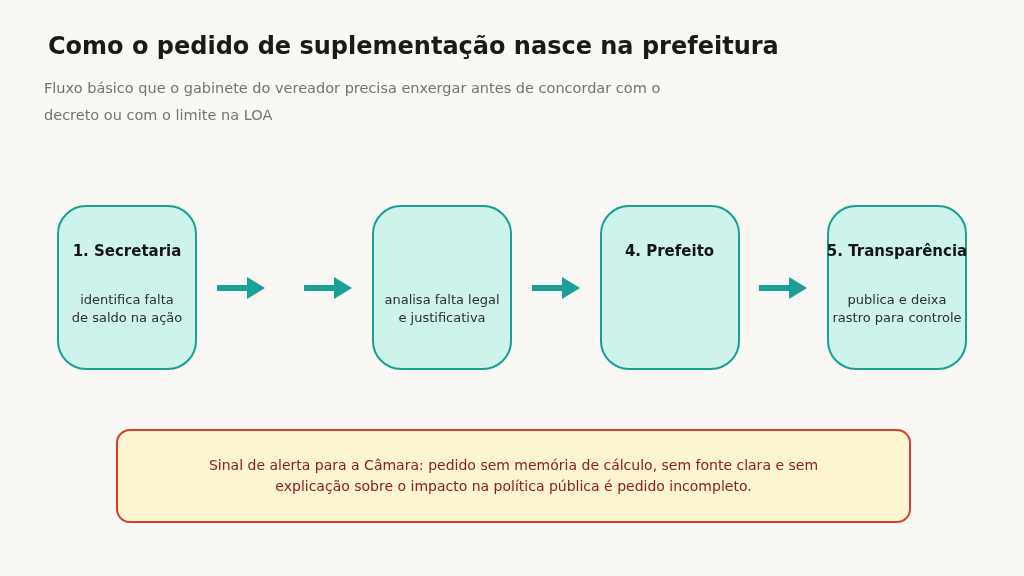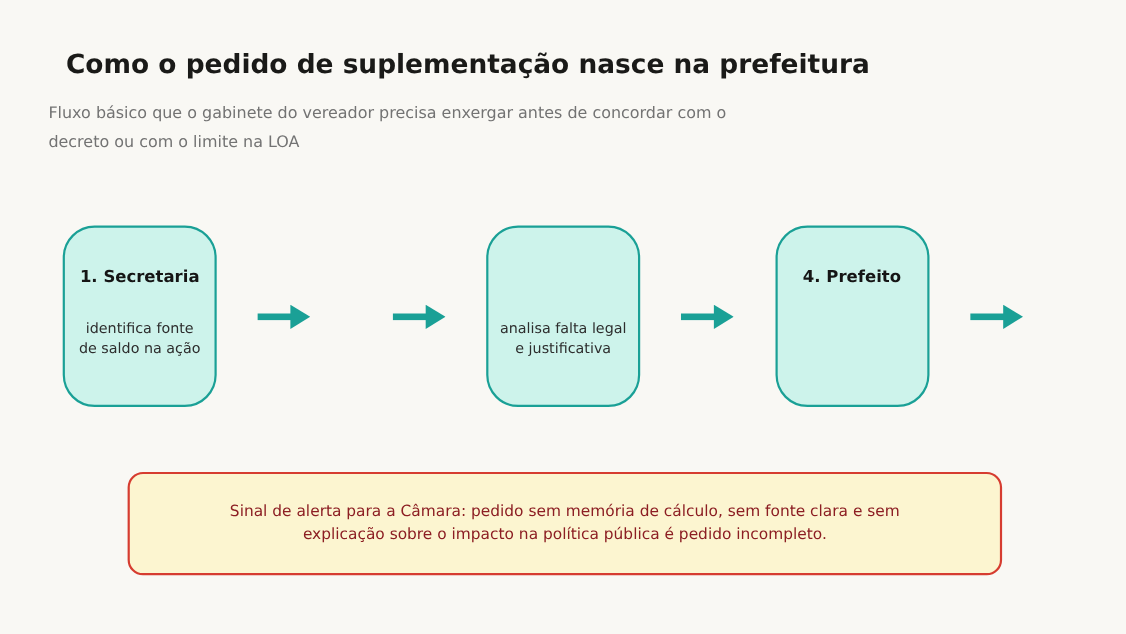--- a/index.html
+++ b/index.html
@@ -20,21 +20,21 @@
   }
 
   
   .header {
     position: absolute;
     top: 27px;
     left: 44px;
     right: 40px;
   }
   .title {
-    margin: 16px;
+    margin: 4px;
     font-size: 24px;
     line-height: 31px;
     font-weight: bold;
     color: #1a1a18;
     letter-spacing: 0px;
   }
   .subtitle {
     margin: 13px 0 0 0;
     font-size: 14.5px;
     line-height: 27px;
@@ -130,21 +130,21 @@
   <div class="header">
     <h1 class="title">Como o pedido de suplementação nasce na prefeitura</h1>
     <p class="subtitle">Fluxo básico que o gabinete do vereador precisa enxergar antes de concordar com o
 decreto ou com o limite na LOA</p>
   </div>
 
   <div class="flow">
 
     <div class="step-box">
       <div class="step-title">1. Secretaria</div>
-      <div class="step-body">identifica fonte
+      <div class="step-body">identifica falta
 de saldo na ação</div>
     </div>
 
     <div class="arrow-cell">
       <svg width="48" height="22" viewBox="0 0 48 22" aria-hidden="true">
         <rect x="0" y="8" width="31" height="6" fill="#1aa096"></rect>
         <polygon points="30,0 48,11 30,22" fill="#1aa096"></polygon>
       </svg>
     </div>
 
@@ -172,20 +172,25 @@
       <div class="step-title">4. Prefeito</div>
     </div>
 
     <div class="arrow-cell">
       <svg width="48" height="22" viewBox="0 0 48 22" aria-hidden="true">
         <rect x="0" y="8" width="31" height="6" fill="#1aa096"></rect>
         <polygon points="30,0 48,11 30,22" fill="#1aa096"></polygon>
       </svg>
     </div>
 
+    <div class="step-box">
+      <div class="step-title">5. Transparência</div>
+      <div class="step-body">publica e deixa
+rastro para controle</div>
+    </div>
 
   </div>
 
   <div class="alert-box">
     <p class="alert-text">Sinal de alerta para a Câmara: pedido sem memória de cálculo, sem fonte clara e sem explicação sobre o impacto na política pública é pedido incompleto.</p>
   </div>
 
 </div>
 
 </body></html>

